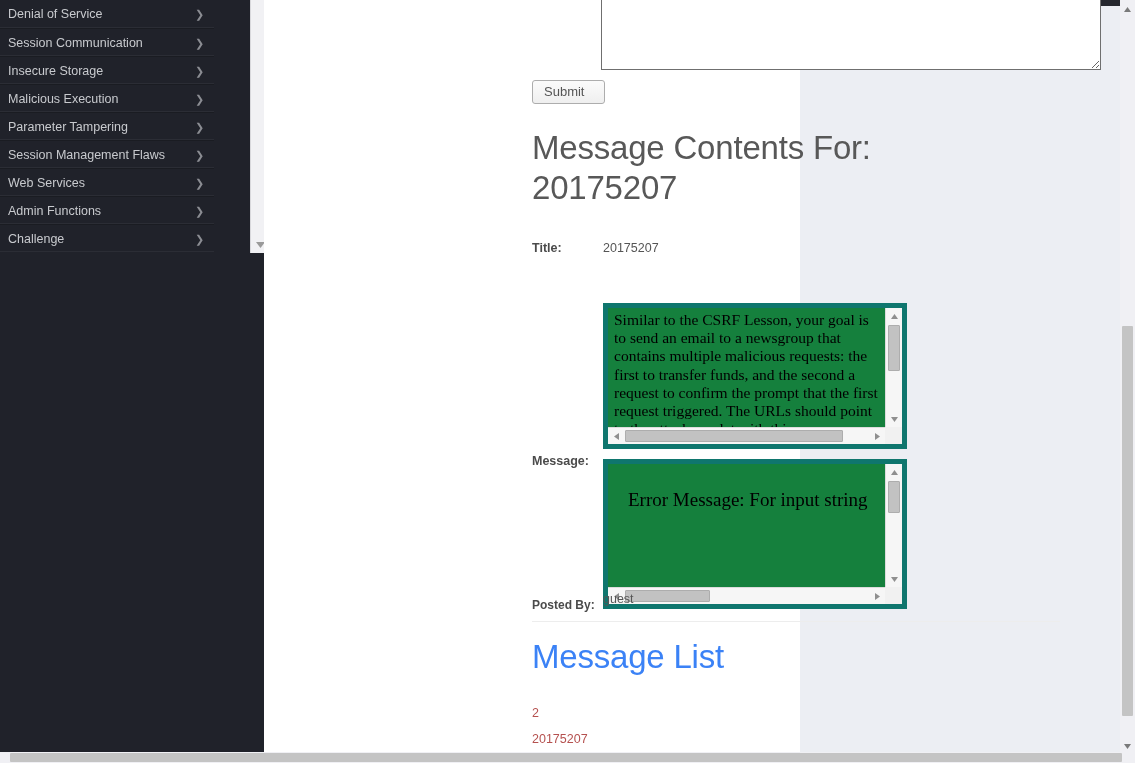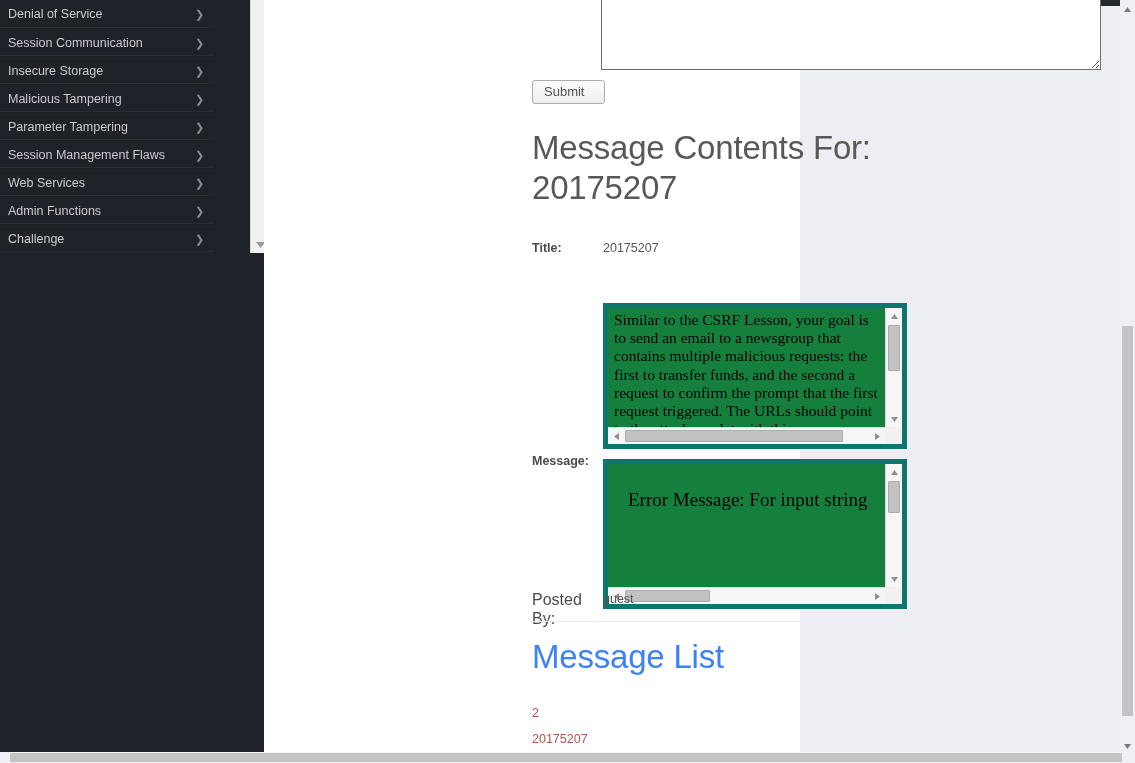--- a/index.html
+++ b/index.html
@@ -182,21 +182,21 @@
   .hsb-thumb {
     position: absolute; top: 2px; height: 12px;
     background: #c2c2c2; border: 1px solid #adadad; border-radius: 1px;
   }
   .corner {
     position: absolute; right: 0; bottom: 0; width: 17px; height: 17px;
     background: #f1f1f1;
   }
 
   .row-posted { position: absolute; left: 0; top: 344px; width: 528px; }
-  .row-posted .dlabel { top: 8px; line-height: 19px; font-weight: normal; font-size: 16px; }
+  .row-posted .dlabel { top: 14px; line-height: 19px; font-weight: bold; font-size: 12px; }
   .row-posted .dval { position: absolute; left: 71px; top: 10px; }
 
   .divider {
     position: absolute; left: 268px; top: 621px; width: 528px;
     border-top: 1px solid #ededed;
   }
 
   h1.list-h1 {
     position: absolute; left: 268px; top: 638px;
     margin: 0; font-size: 33px; font-weight: normal;
@@ -253,21 +253,21 @@
       </div>
       <div class="side-item">
         <span>Session Communication</span>
         <span class="chev">❯</span>
       </div>
       <div class="side-item">
         <span>Insecure Storage</span>
         <span class="chev">❯</span>
       </div>
       <div class="side-item">
-        <span>Malicious Tampering</span>
+        <span>Malicious Execution</span>
         <span class="chev">❯</span>
       </div>
       <div class="side-item">
         <span>Parameter Tampering</span>
         <span class="chev">❯</span>
       </div>
       <div class="side-item">
         <span>Session Management Flaws</span>
         <span class="chev">❯</span>
       </div>

